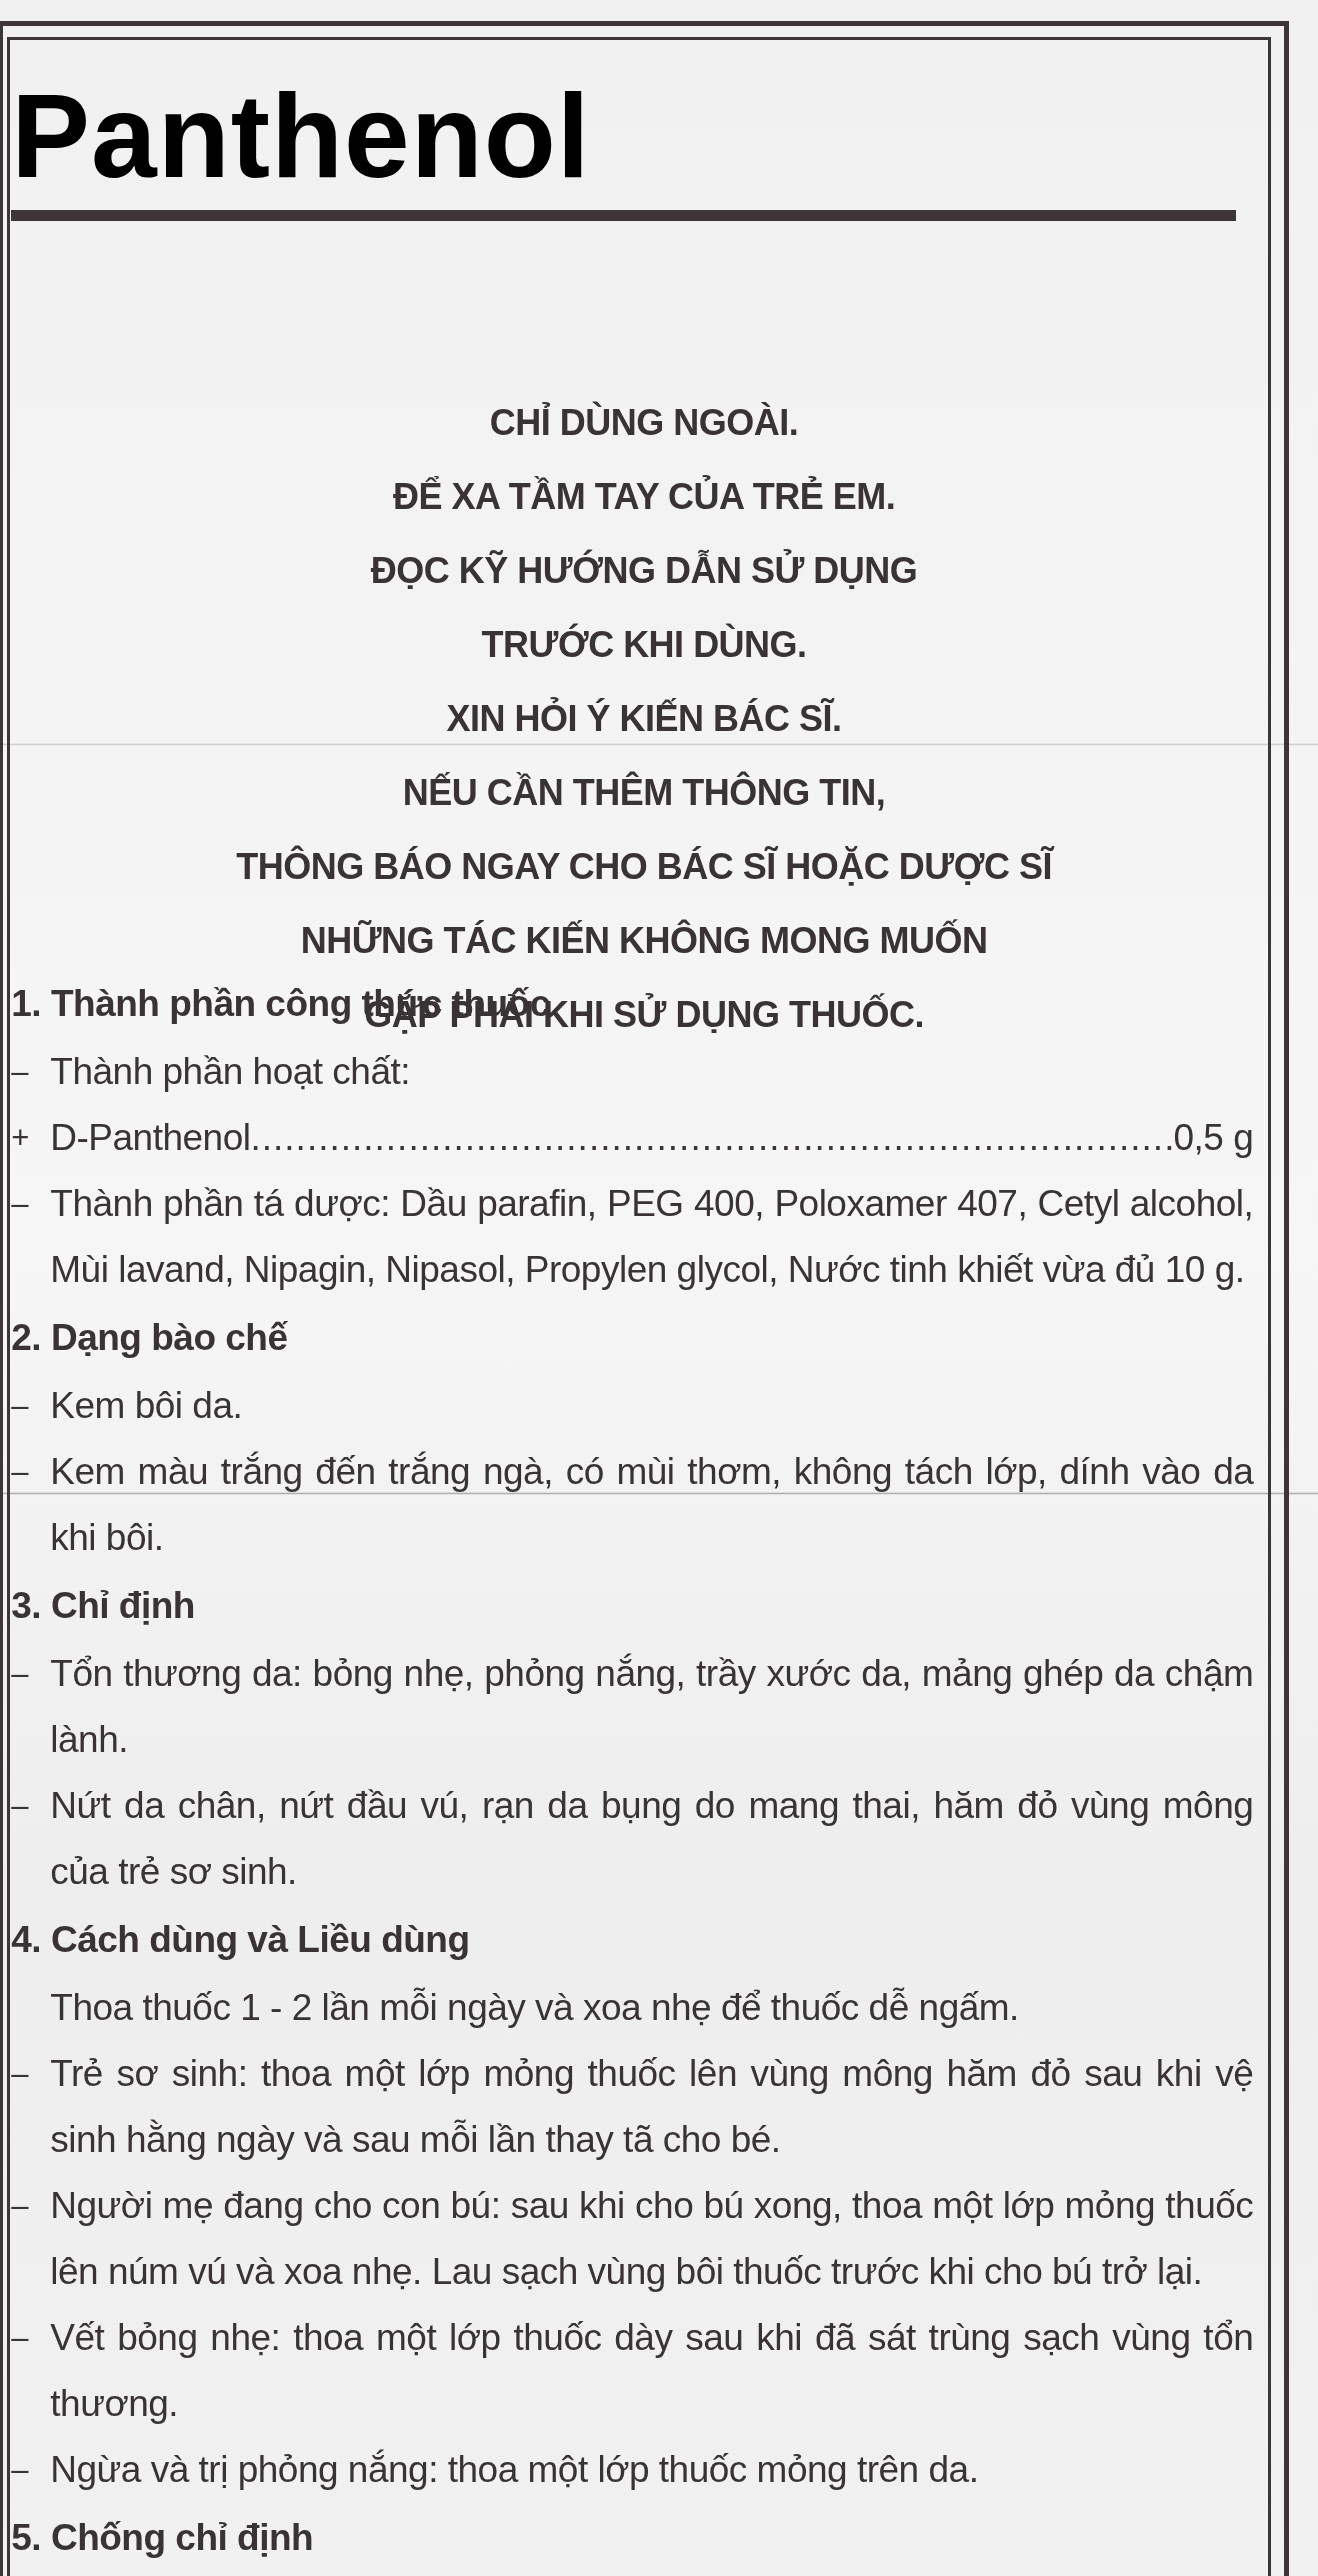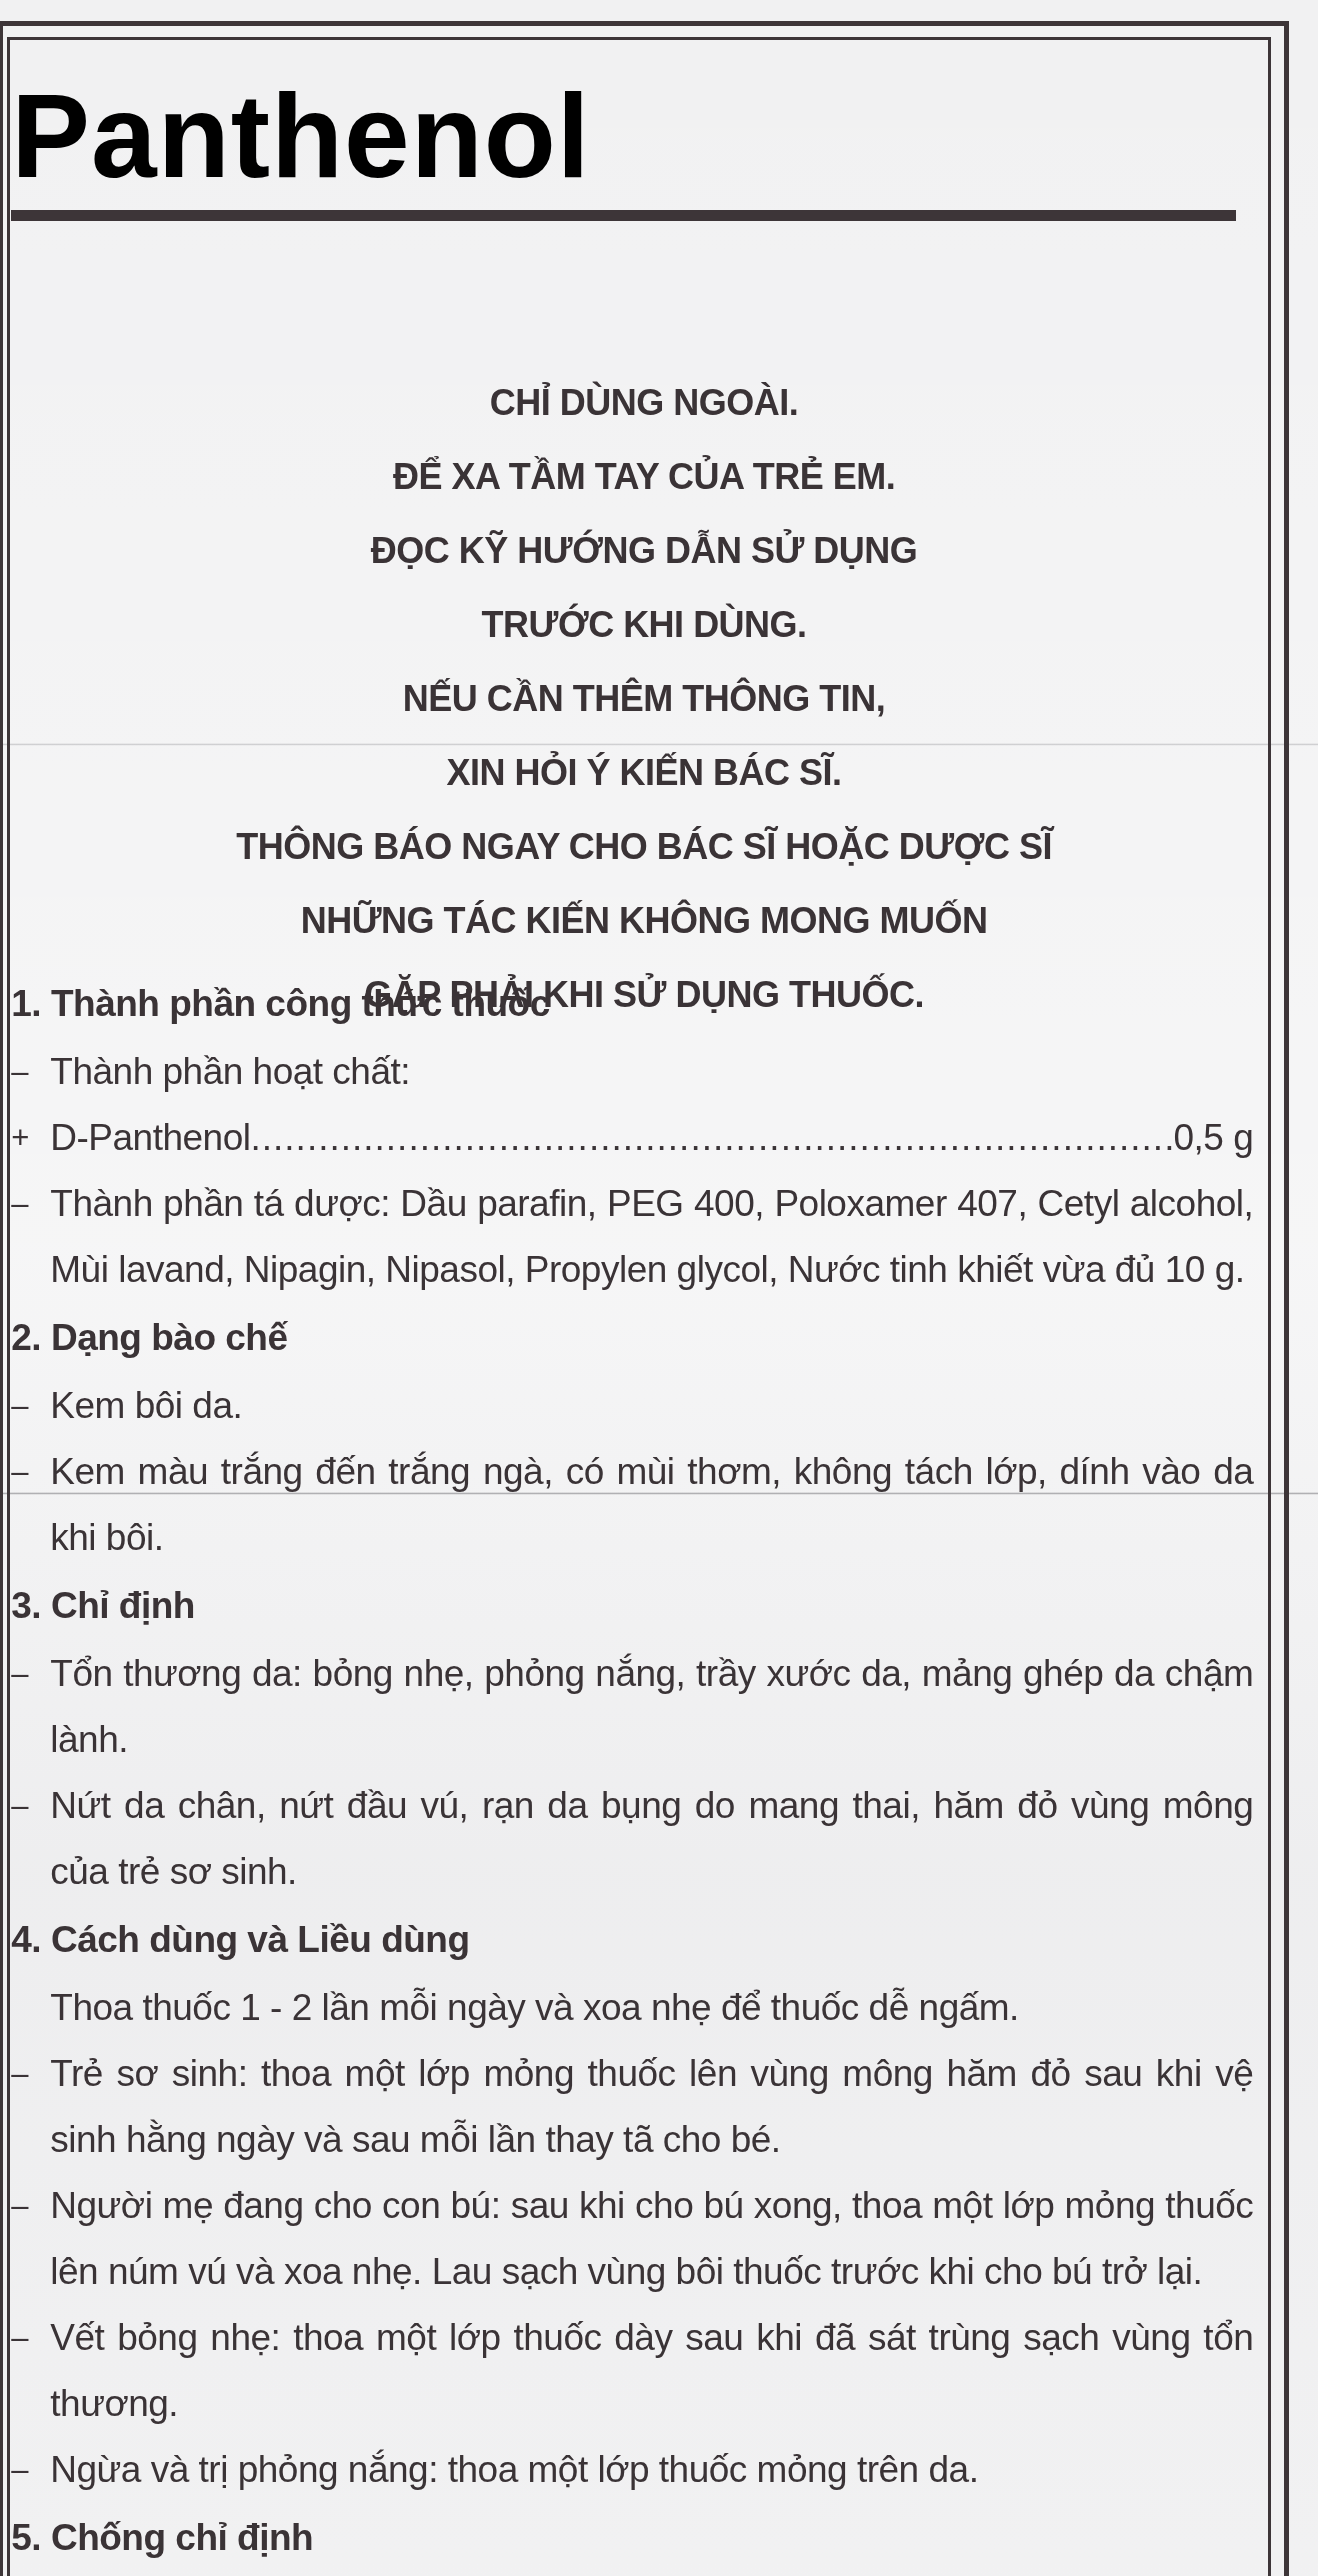--- a/index.html
+++ b/index.html
@@ -29,21 +29,21 @@
   .title {
     position: absolute; left: 11.3px; top: 77px;
     font-size: 118px; font-weight: bold; letter-spacing: 1px;
     line-height: 1; color: #000000;
   }
   .title-rule {
     position: absolute; left: 11.3px; top: 210px; width: 1225px; height: 11.3px;
     background: #3d3538;
   }
   .warnings {
-    position: absolute; left: 20.6px; top: 366px; width: 1247px;
+    position: absolute; left: 20.6px; top: 386px; width: 1247px;
     text-align: center; font-weight: bold; font-size: 36px; line-height: 74px;
     letter-spacing: -0.5px; color: #3a3336;
   }
   .warnings div { white-space: nowrap; }
   .content {
     position: absolute; left: 11.3px; top: 969px; width: 1252px;
   }
   .sec-head {
     font-weight: bold; font-size: 37px; line-height: 70px; white-space: nowrap; letter-spacing: -0.5px;
   }
@@ -66,22 +66,22 @@
 <div class="inner-border"></div>
 
 <div class="title">Panthenol</div>
 <div class="title-rule"></div>
 
 <div class="warnings">
   <div>CHỈ DÙNG NGOÀI.</div>
   <div>ĐỂ XA TẦM TAY CỦA TRẺ EM.</div>
   <div>ĐỌC KỸ HƯỚNG DẪN SỬ DỤNG</div>
   <div>TRƯỚC KHI DÙNG.</div>
+  <div>XIN HỎI Ý KIẾN BÁC SĨ.</div>
   <div>NẾU CẦN THÊM THÔNG TIN,</div>
-  <div>XIN HỎI Ý KIẾN BÁC SĨ.</div>
   <div>THÔNG BÁO NGAY CHO BÁC SĨ HOẶC DƯỢC SĨ</div>
   <div>NHỮNG TÁC KIẾN KHÔNG MONG MUỐN</div>
   <div>GẶP PHẢI KHI SỬ DỤNG THUỐC.</div>
 </div>
 
 <div class="content">
 
   <div>
     <div class="sec-head">1. Thành phần công thức thuốc</div>
     <div class="row">

